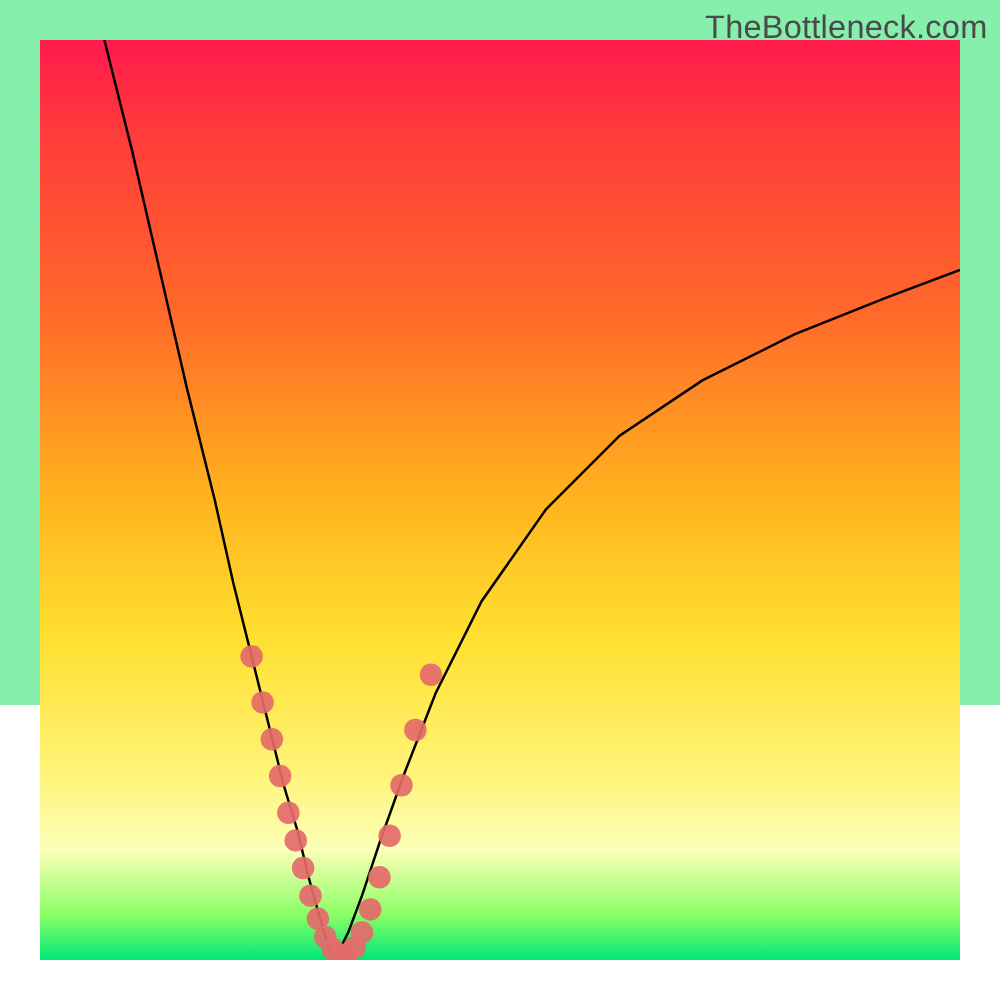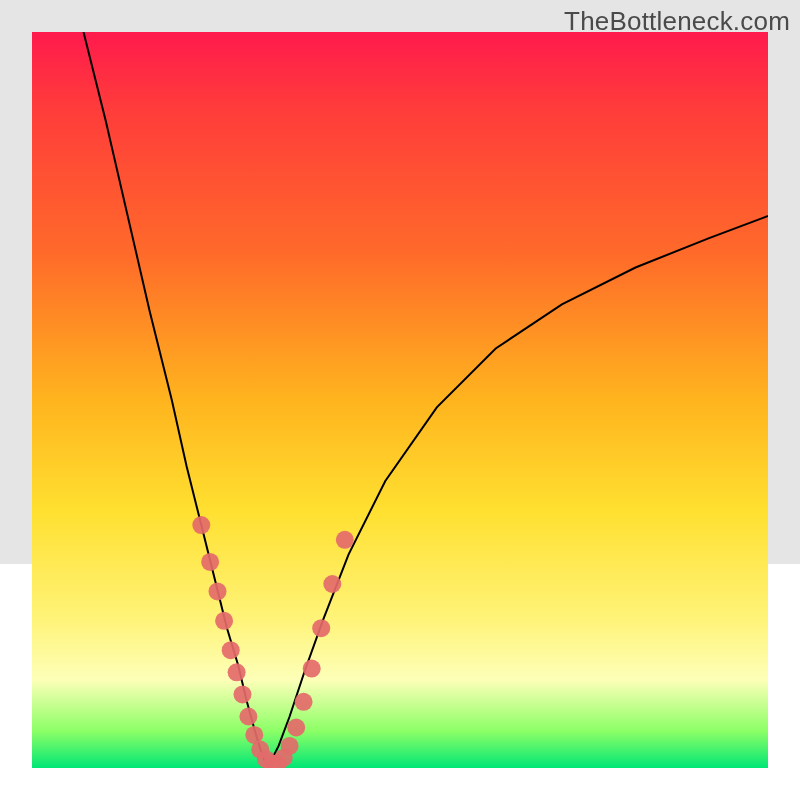--- a/index.html
+++ b/index.html
@@ -8,21 +8,21 @@
     width: 800px;
     height: 800px;
     overflow: hidden;
     background: #fff;
     font-family: Arial, Helvetica, sans-serif;
   }
   .frame {
     position: relative;
     width: 800px;
     height: 564px;
-    background: #e5e5e5;
+    background: #86efac;
   }
   .plot-area {
     position: absolute;
     left: 32px;
     top: 32px;
     width: 736px;
     height: 736px;
     
     background: linear-gradient(
       to bottom,

